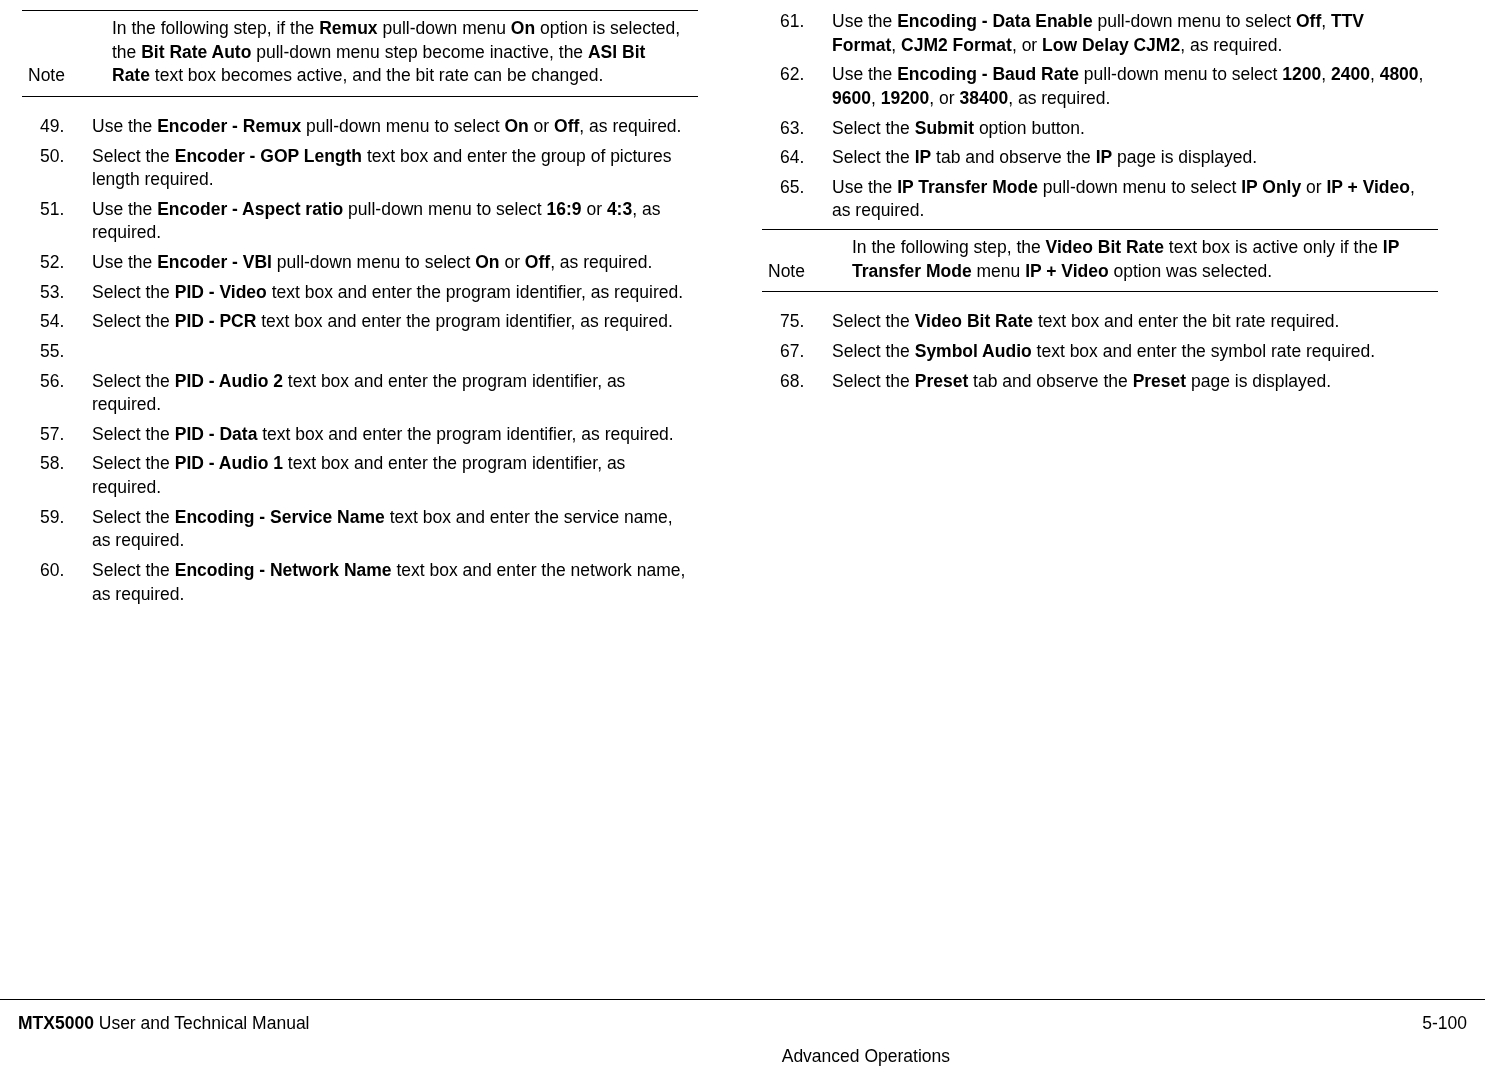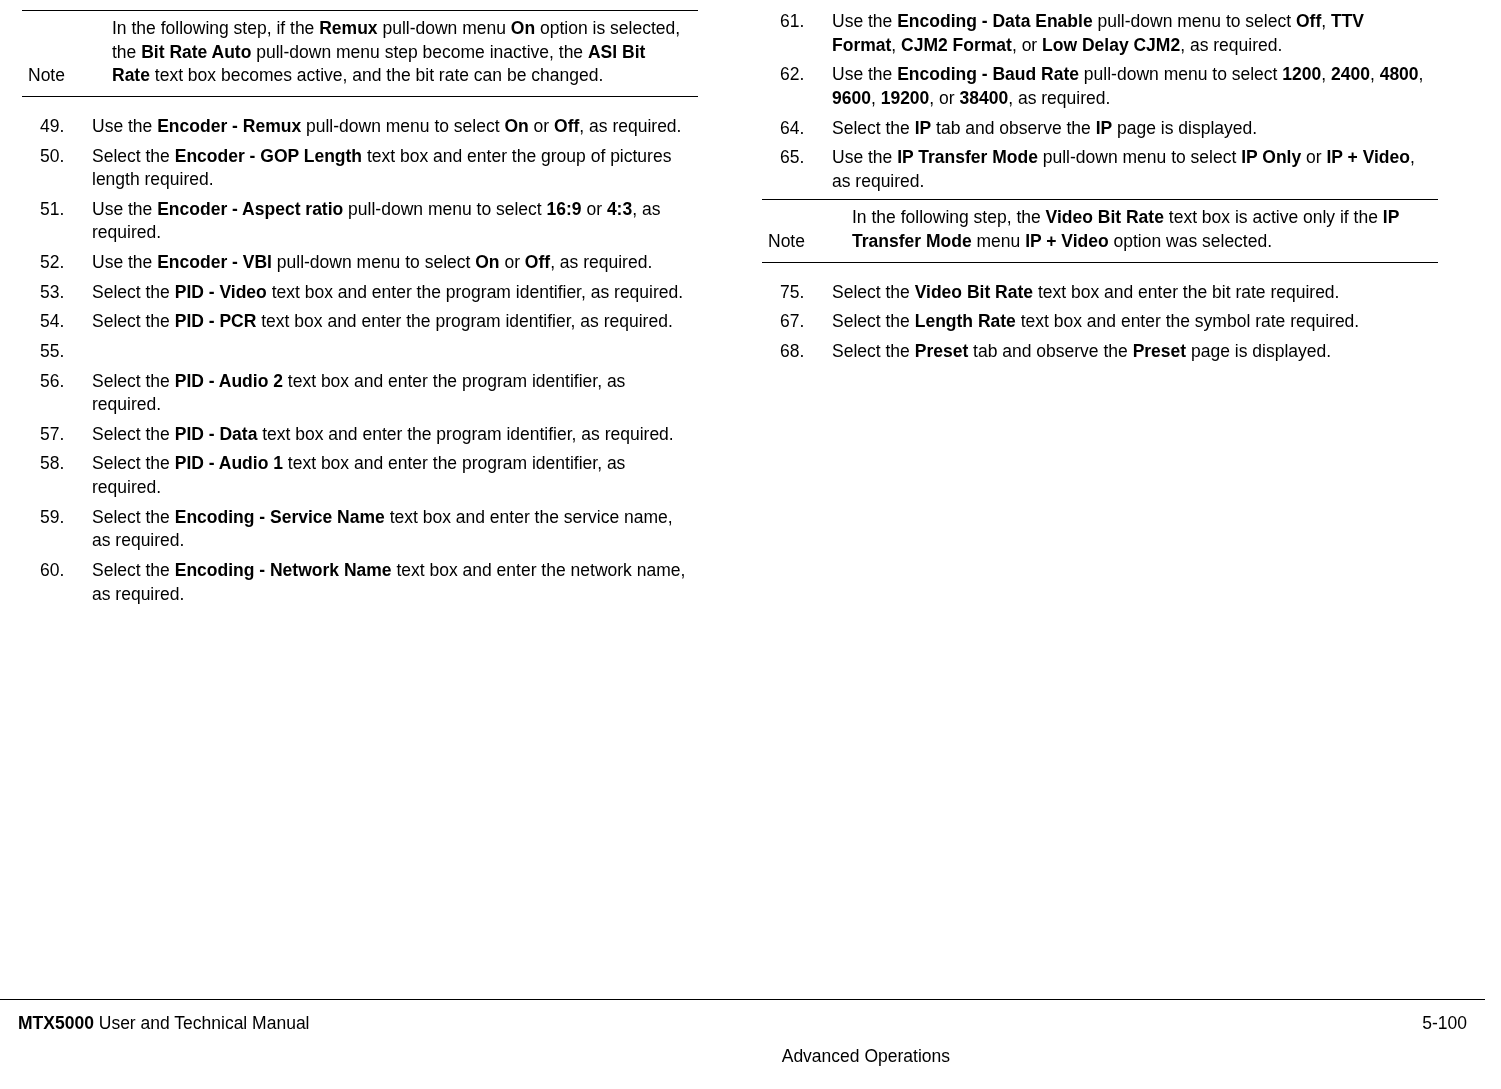--- a/index.html
+++ b/index.html
@@ -142,20 +142,24 @@
     <ol class="steps" id="right-a">
         <li>
           <div class="num">61.</div>
           <div class="body"><span>Use the </span><span class="b">Encoding - Data Enable</span><span> pull-down menu to select </span><span class="b">Off</span><span>, </span><span class="b">TTV Format</span><span>, </span><span class="b">CJM2 Format</span><span>, or </span><span class="b">Low Delay CJM2</span><span>, as required.</span></div>
         </li>
         <li>
           <div class="num">62.</div>
           <div class="body"><span>Use the </span><span class="b">Encoding - Baud Rate</span><span> pull-down menu to select </span><span class="b">1200</span><span>, </span><span class="b">2400</span><span>, </span><span class="b">4800</span><span>, </span><span class="b">9600</span><span>, </span><span class="b">19200</span><span>, or </span><span class="b">38400</span><span>, as required.</span></div>
         </li>
         <li>
+          <div class="num">63.</div>
+          <div class="body"><span>Select the </span><span class="b">Submit</span><span> option button.</span></div>
+        </li>
+        <li>
           <div class="num">64.</div>
           <div class="body"><span>Select the </span><span class="b">IP</span><span> tab and observe the </span><span class="b">IP</span><span> page is displayed.</span></div>
         </li>
         <li>
           <div class="num">65.</div>
           <div class="body"><span>Use the </span><span class="b">IP Transfer Mode</span><span> pull-down menu to select </span><span class="b">IP Only</span><span> or </span><span class="b">IP + Video</span><span>, as required.</span></div>
         </li>
       </ol>
 
     <div class="note-block">
@@ -165,21 +169,21 @@
       </div>
     </div>
 
     <ol class="steps" id="right-b">
         <li>
           <div class="num">75.</div>
           <div class="body"><span>Select the </span><span class="b">Video Bit Rate</span><span> text box and enter the bit rate required.</span></div>
         </li>
         <li>
           <div class="num">67.</div>
-          <div class="body"><span>Select the </span><span class="b">Length Rate</span><span> text box and enter the symbol rate required.</span></div>
+          <div class="body"><span>Select the </span><span class="b">Symbol Audio</span><span> text box and enter the symbol rate required.</span></div>
         </li>
         <li>
           <div class="num">68.</div>
           <div class="body"><span>Select the </span><span class="b">Preset</span><span> tab and observe the </span><span class="b">Preset</span><span> page is displayed.</span></div>
         </li>
       </ol>
   </div>
 
 </div>
 

